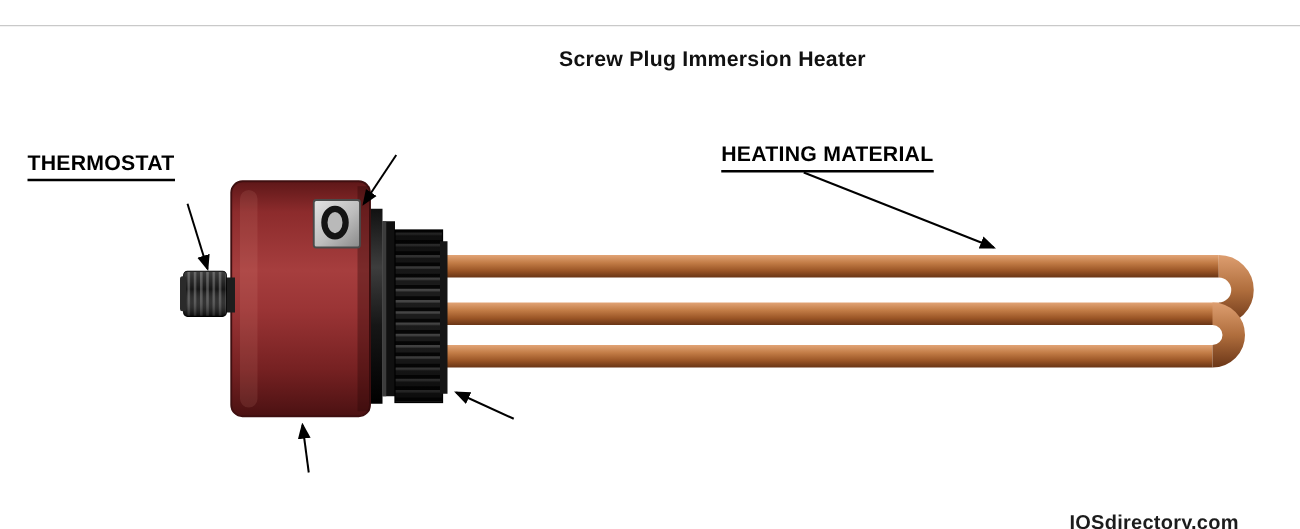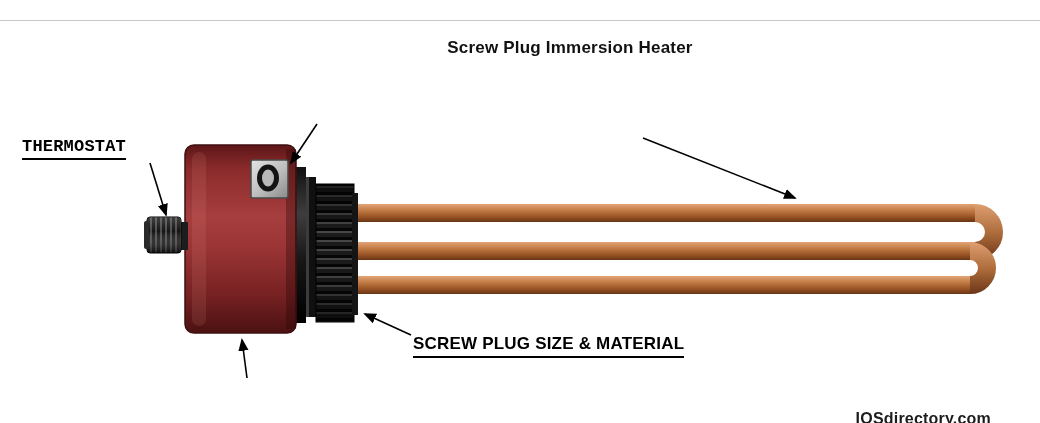--- a/index.html
+++ b/index.html
@@ -22,21 +22,21 @@
     padding-left:100px; 
     box-sizing:border-box;
   }
   .label{
     position:absolute;
     font-size:17px;font-weight:bold;color:var(--label-text,#000);
     letter-spacing:.2px;white-space:nowrap;
     border-bottom:2px solid #000;
     padding-bottom:2px;
   }
-  .lbl-thermostat{left:22px;top:116px;font-family:Liberation Mono, monospace;}
+  .lbl-thermostat{left:22px;top:100px;}
   .lbl-conduit{left:315px;top:78px;}
   .lbl-heating{left:577px;top:93px;}
   .lbl-screwplug{left:413px;top:313px;}
   .lbl-enclosure{left:255px;top:358px;}
   .watermark{
     position:absolute;right:49px;top:389px;
     font-size:16px;font-weight:bold;color:#1c1c1c;
     letter-spacing:.2px;
   }
 </style>
@@ -165,16 +165,16 @@
       <line x1="317" y1="103" x2="291" y2="142" marker-end="url(#arrow)"></line>
       <line x1="643" y1="117" x2="795" y2="177" marker-end="url(#arrow)"></line>
       <line x1="411" y1="314" x2="365" y2="293" marker-end="url(#arrow)"></line>
       <line x1="247" y1="357" x2="242" y2="319" marker-end="url(#arrow)"></line>
     </g>
   </svg>
 
   <div class="title">Screw Plug Immersion Heater</div>
 
   <div class="label lbl-thermostat">THERMOSTAT</div>
-  <div class="label lbl-screwplug">SCREW PLUG SIZE &amp; MATERIAL</div>
+  <div class="label lbl-heating">HEATING MATERIAL</div>
 
   <div class="watermark">IQSdirectory.com</div>
 </div>
 
 </body></html>

